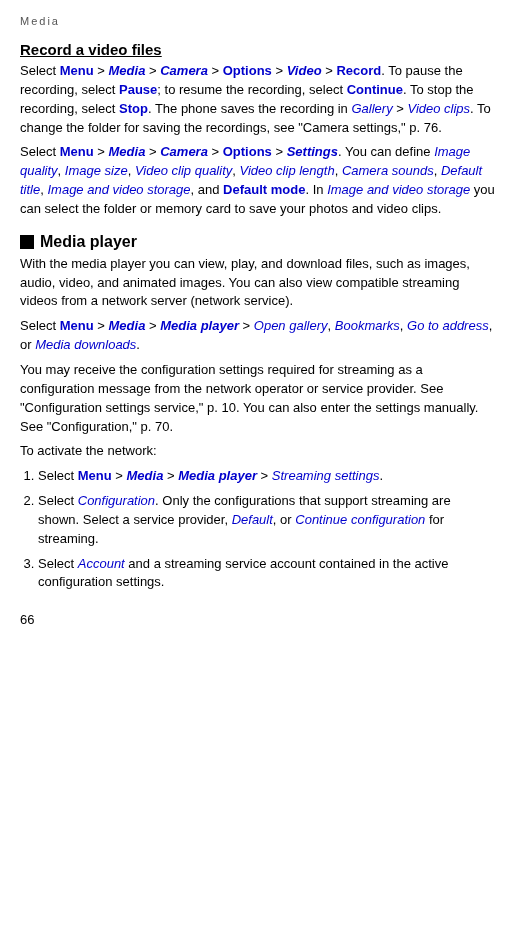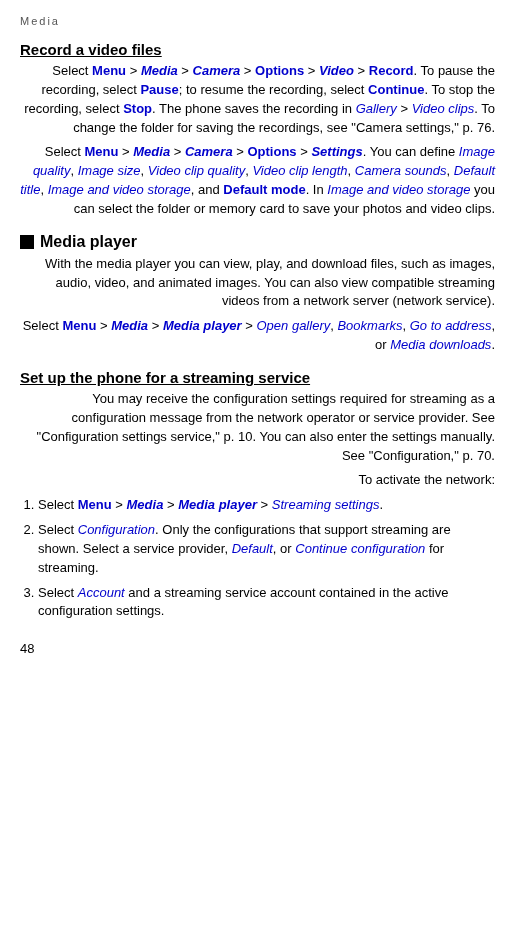--- a/index.html
+++ b/index.html
@@ -50,21 +50,20 @@
     }
 
     .media-player-heading .heading-text {
       font-size: 16px;
       font-weight: bold;
     }
 
     p {
       line-height: 1.45;
       margin-bottom: 6px;
-      text-align: right;
     }
 
     .italic-blue {
       font-style: italic;
       color: #0000cc;
     }
 
     .bold-blue {
       font-weight: bold;
       color: #0000cc;
@@ -116,29 +115,28 @@
     <div class="black-square"></div>
     <span class="heading-text">Media player</span>
   </div>
   <p>With the media player you can view, play, and download files, such as images, audio, video, and animated images. You can also view compatible streaming videos from a network server (network service).</p>
   <p>
     Select <span class="bold-blue">Menu</span> &gt; <span class="bold-italic-blue">Media</span> &gt; <span class="bold-italic-blue">Media player</span> &gt; <span class="italic-blue">Open gallery</span>, <span class="italic-blue">Bookmarks</span>, <span class="italic-blue">Go to address</span>, or <span class="italic-blue">Media downloads</span>.
   </p>
 </div>
 
 <div>
-  <div class="section-heading">Set up the phone for a streaming service</div>
   <p>You may receive the configuration settings required for streaming as a configuration message from the network operator or service provider. See "Configuration settings service," p. 10. You can also enter the settings manually. See "Configuration," p. 70.</p>
   <p>To activate the network:</p>
   <ol>
     <li>
       Select <span class="bold-blue">Menu</span> &gt; <span class="bold-italic-blue">Media</span> &gt; <span class="bold-italic-blue">Media player</span> &gt; <span class="italic-blue">Streaming settings</span>.
     </li>
     <li>
       Select <span class="italic-blue">Configuration</span>. Only the configurations that support streaming are shown. Select a service provider, <span class="italic-blue">Default</span>, or <span class="italic-blue">Continue configuration</span> for streaming.
     </li>
     <li>
       Select <span class="italic-blue">Account</span> and a streaming service account contained in the active configuration settings.
     </li>
   </ol>
 </div>
 
-<div class="page-number">48</div>
+<div class="page-number">66</div>
 
 </body></html>

